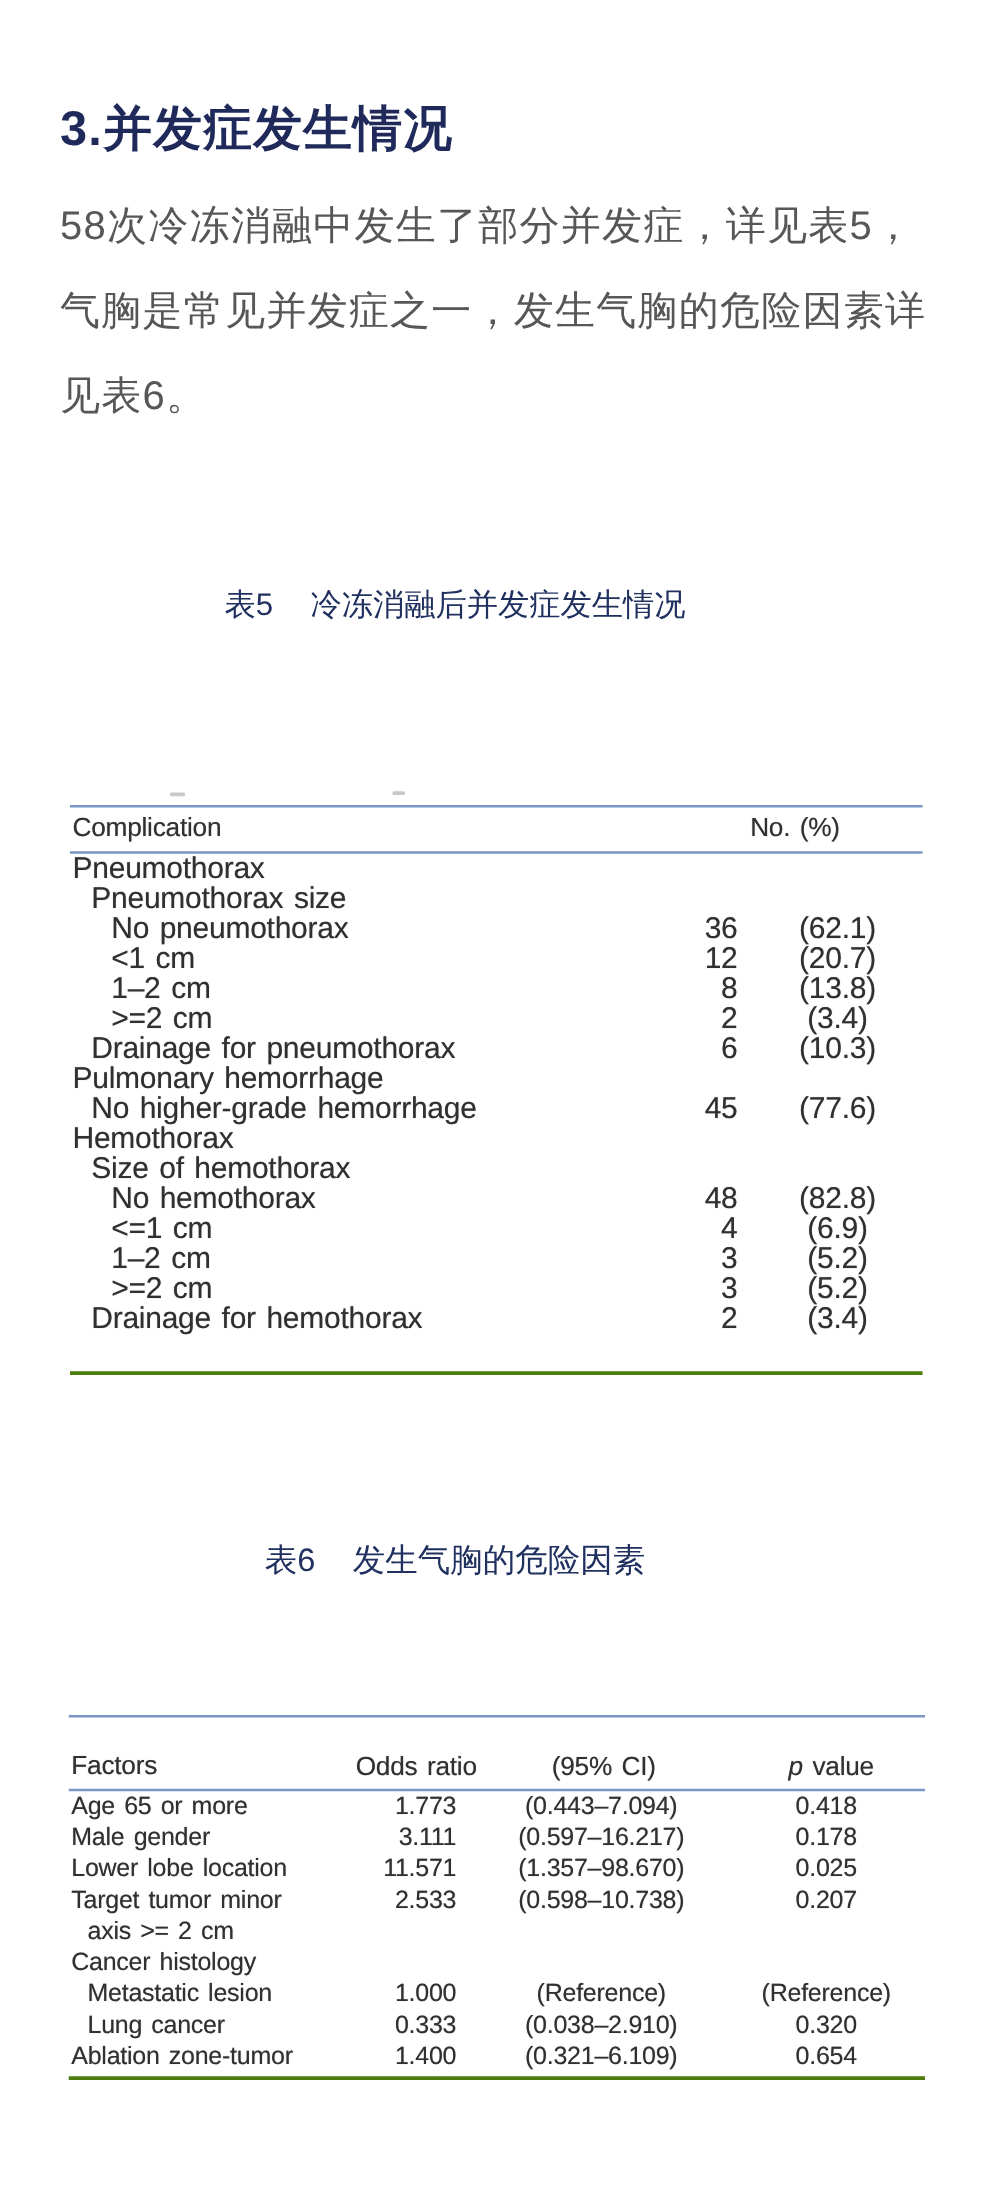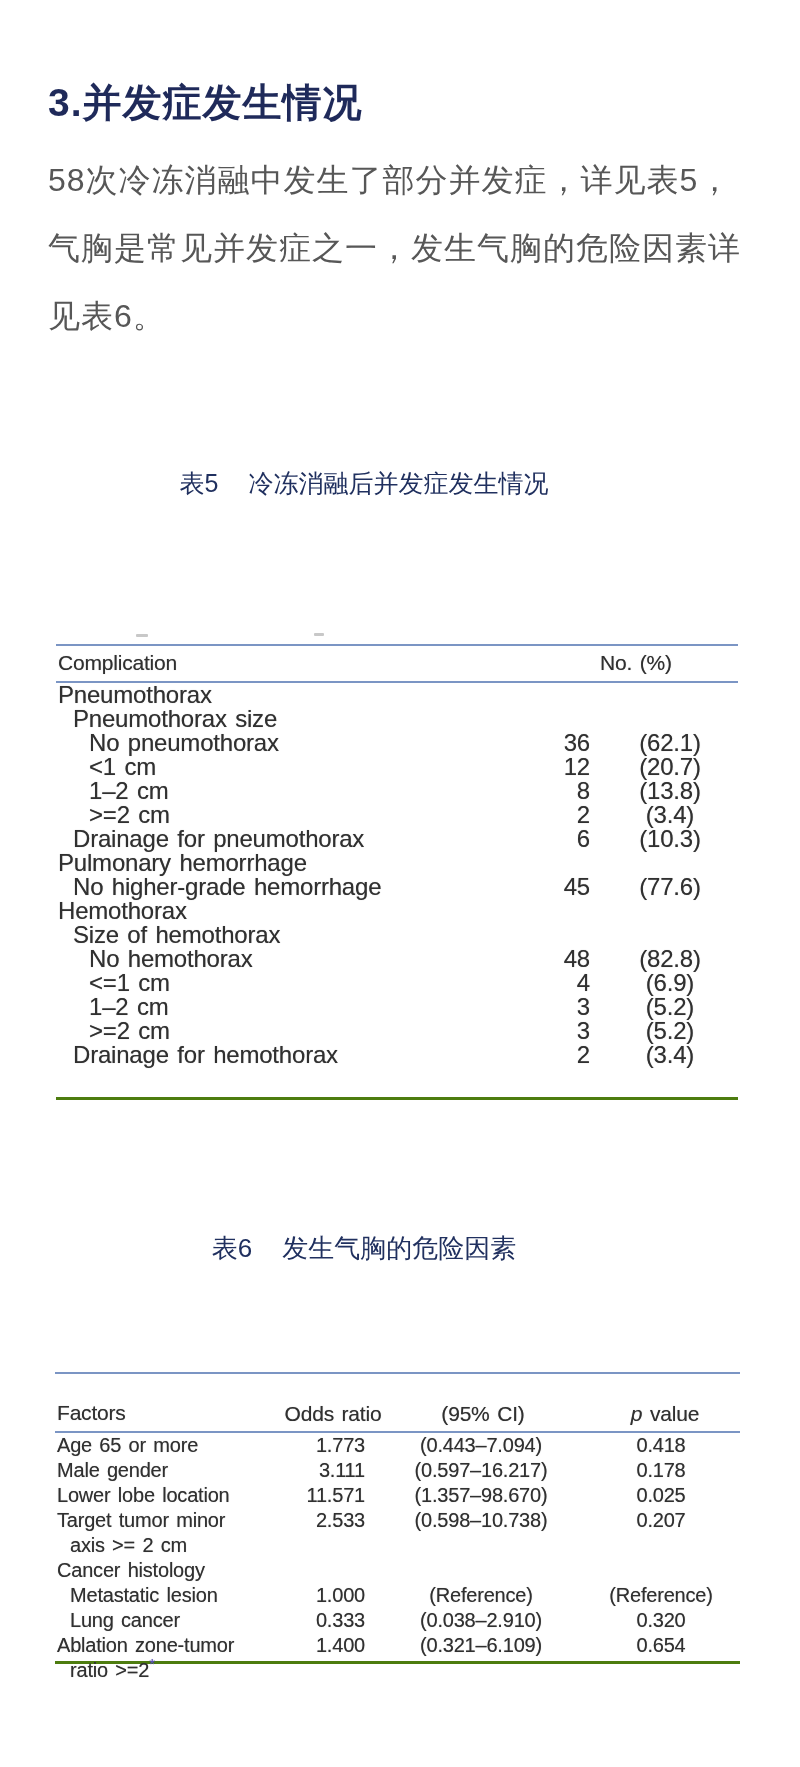--- a/index.html
+++ b/index.html
@@ -123,17 +123,16 @@
     <div id="t6-body">
         <div class="t6-row"><span class="row-label indent-0">Age 65 or more</span><span class="t6-odds">1.773</span><span class="t6-ci">(0.443–7.094)</span><span class="t6-p">0.418</span></div>
         <div class="t6-row"><span class="row-label indent-0">Male gender</span><span class="t6-odds">3.111</span><span class="t6-ci">(0.597–16.217)</span><span class="t6-p">0.178</span></div>
         <div class="t6-row"><span class="row-label indent-0">Lower lobe location</span><span class="t6-odds">11.571</span><span class="t6-ci">(1.357–98.670)</span><span class="t6-p">0.025</span></div>
         <div class="t6-row"><span class="row-label indent-0">Target tumor minor</span><span class="t6-odds">2.533</span><span class="t6-ci">(0.598–10.738)</span><span class="t6-p">0.207</span></div>
         <div class="t6-row"><span class="row-label indent-1">axis &gt;= 2 cm</span><span class="t6-odds"></span><span class="t6-ci"></span><span class="t6-p"></span></div>
         <div class="t6-row"><span class="row-label indent-0">Cancer histology</span><span class="t6-odds"></span><span class="t6-ci"></span><span class="t6-p"></span></div>
         <div class="t6-row"><span class="row-label indent-1">Metastatic lesion</span><span class="t6-odds">1.000</span><span class="t6-ci">(Reference)</span><span class="t6-p">(Reference)</span></div>
         <div class="t6-row"><span class="row-label indent-1">Lung cancer</span><span class="t6-odds">0.333</span><span class="t6-ci">(0.038–2.910)</span><span class="t6-p">0.320</span></div>
         <div class="t6-row"><span class="row-label indent-0">Ablation zone-tumor</span><span class="t6-odds">1.400</span><span class="t6-ci">(0.321–6.109)</span><span class="t6-p">0.654</span></div>
-        <div class="t6-row"><span class="row-label indent-1">ratio &gt;=2<sup class="star">*</sup></span><span class="t6-odds"></span><span class="t6-ci"></span><span class="t6-p"></span></div>
       </div>
   </div>
 
 </div>
 
 </body></html>

